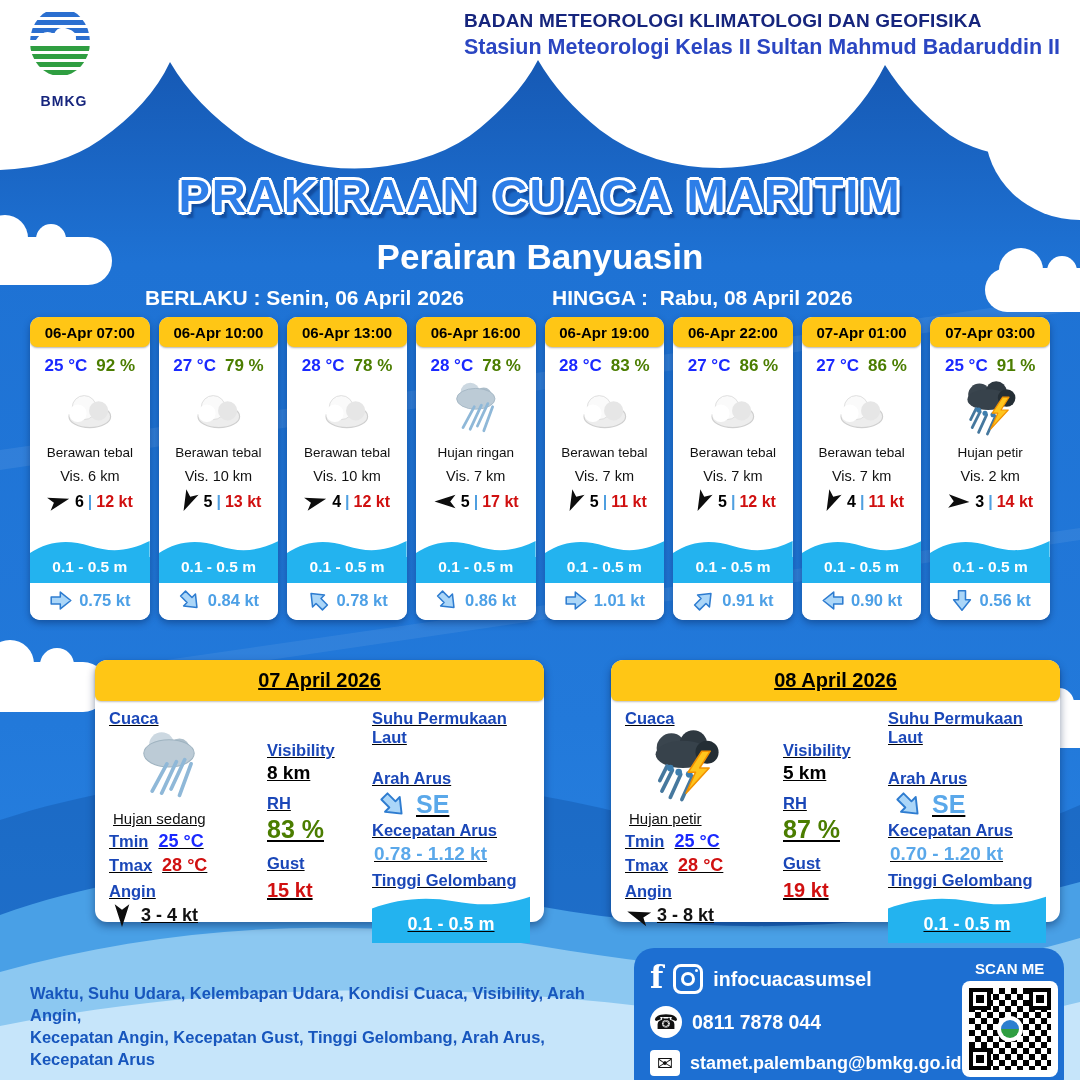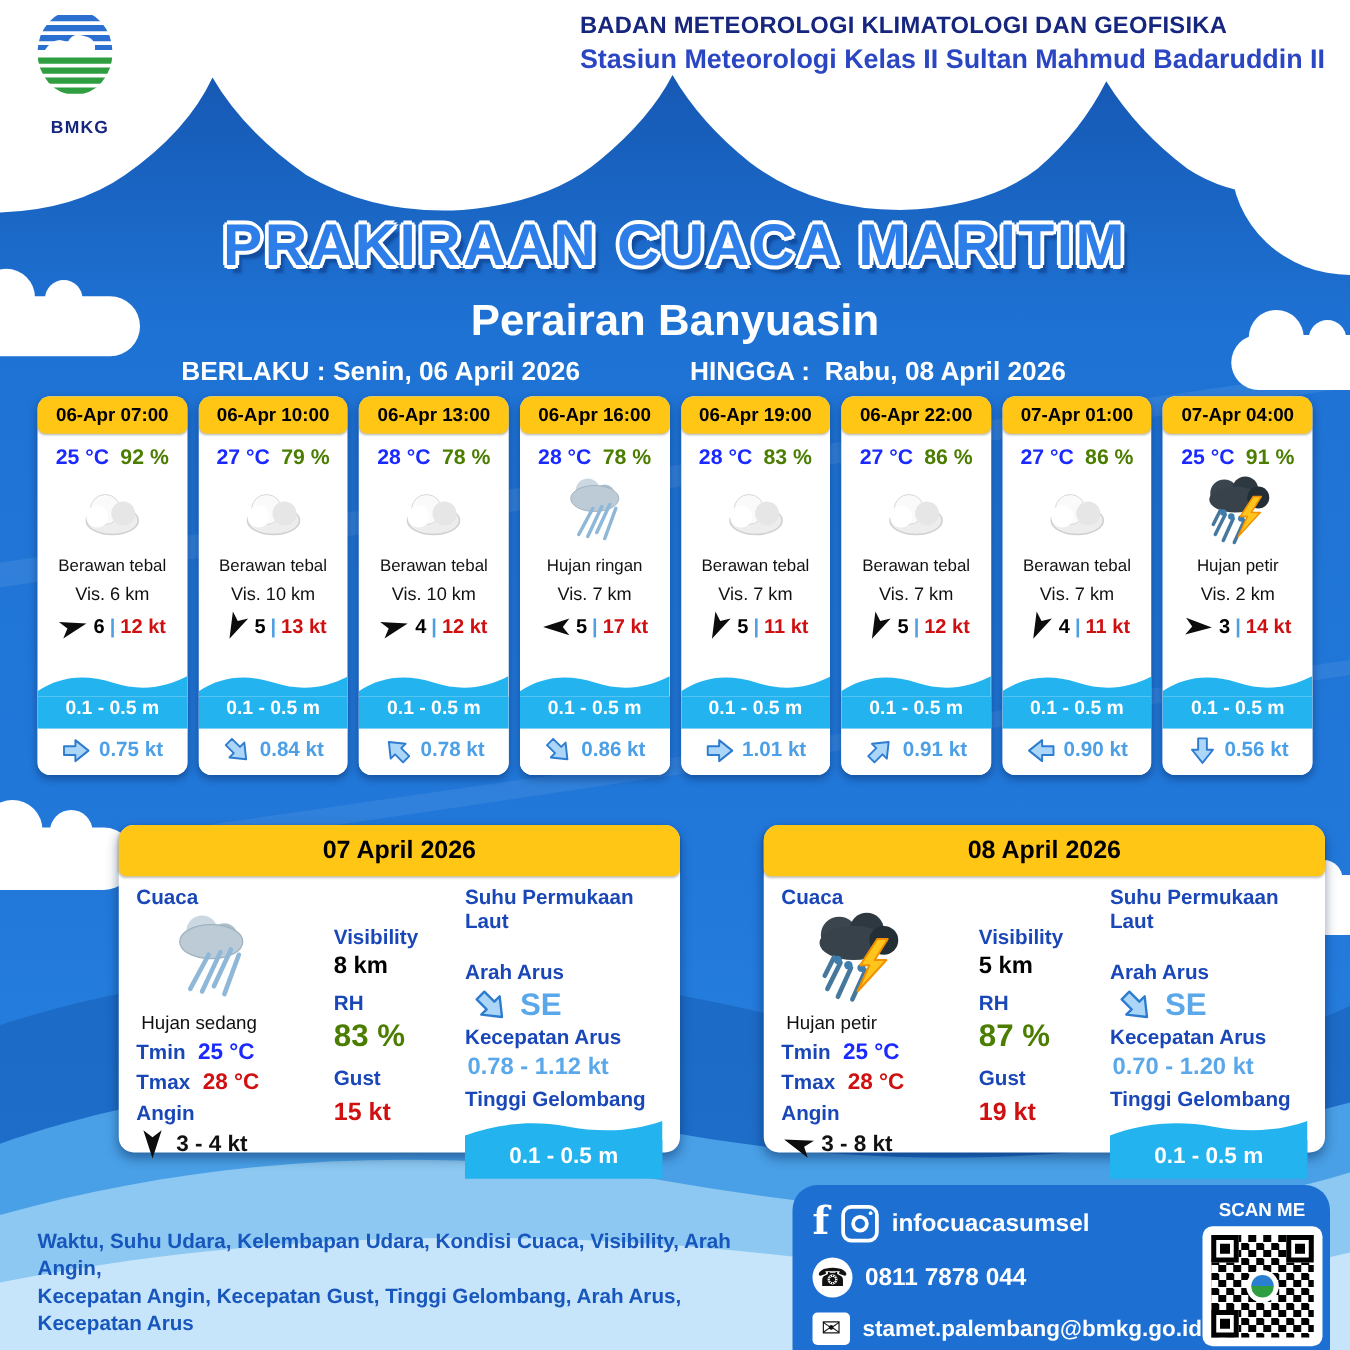--- a/index.html
+++ b/index.html
@@ -45,21 +45,21 @@
   .waveband{margin-top:auto;}
   .wavetop{width:100%;height:20px;}
   .waveval{background:#23b3ef;color:#fff;text-align:center;font-weight:bold;font-size:15.5px;
     padding:1px 0 7px;white-space:nowrap;}
   .currow{display:flex;align-items:center;justify-content:center;gap:6px;padding:7px 0 9px;
     color:#4da0e6;font-weight:bold;font-size:16.5px;background:#fff;white-space:nowrap;}
   .cur{width:24px;height:21px;flex:none;}
   
   .daily-row{position:absolute;top:660px;left:95px;width:893px;display:flex;gap:67px;z-index:2;}
   .dcard{width:475px;height:262px;background:#fff;border-radius:12px;box-shadow:0 4px 9px rgba(0,25,70,.45);
-    padding:0 14px 10px;box-sizing:border-box;}
+    padding:0 14px 10px;box-sizing:border-box;text-decoration:underline;}
   .dhead{background:#ffc615;margin:0 -14px;border-radius:12px 12px 6px 6px;text-align:center;
     font-weight:bold;font-size:20px;padding:9px 0;box-shadow:0 1px 2px rgba(0,0,0,.25);}
   .dcols{display:flex;margin-top:8px;}
   .dlabel{color:#1a47b8;font-weight:bold;font-size:16.5px;}
   .dcol1{width:158px;}
   .dicon{width:100px;height:84px;margin:-2px 0 0 10px;}
   .dcond{font-size:15px;color:#111;margin:0 0 4px 4px;white-space:nowrap;}
   .trow{display:flex;align-items:baseline;gap:10px;margin-top:3px;white-space:nowrap;}
   .tminv{color:#1a29ff;font-weight:bold;font-size:18px;}
   .tmaxv{color:#d01010;font-weight:bold;font-size:18px;}
@@ -466,21 +466,21 @@
       </div>
       <div class="currow">
         <svg class="cur" viewBox="0 0 34 30" style="transform: rotate(180deg);">
             <use href="#sym-current"></use>
           </svg>
         <span>0.90 kt</span>
       </div>
     </div>
 
     <div class="fcard">
-      <div class="fhead">07-Apr 04:00</div>
+      <div class="fhead">07-Apr 03:00</div>
       <div class="temps">
           <span class="temp">25 °C</span>
           <span class="hum">91 %</span>
         </div>
       <svg class="wicon" viewBox="0 0 80 80">
           <use href="#wi-storm"></use>
         </svg>
       <div class="cond">Hujan petir</div>
       <div class="visrow"><span>Vis.</span> <span>2 km</span></div>
       <div class="windrow">

